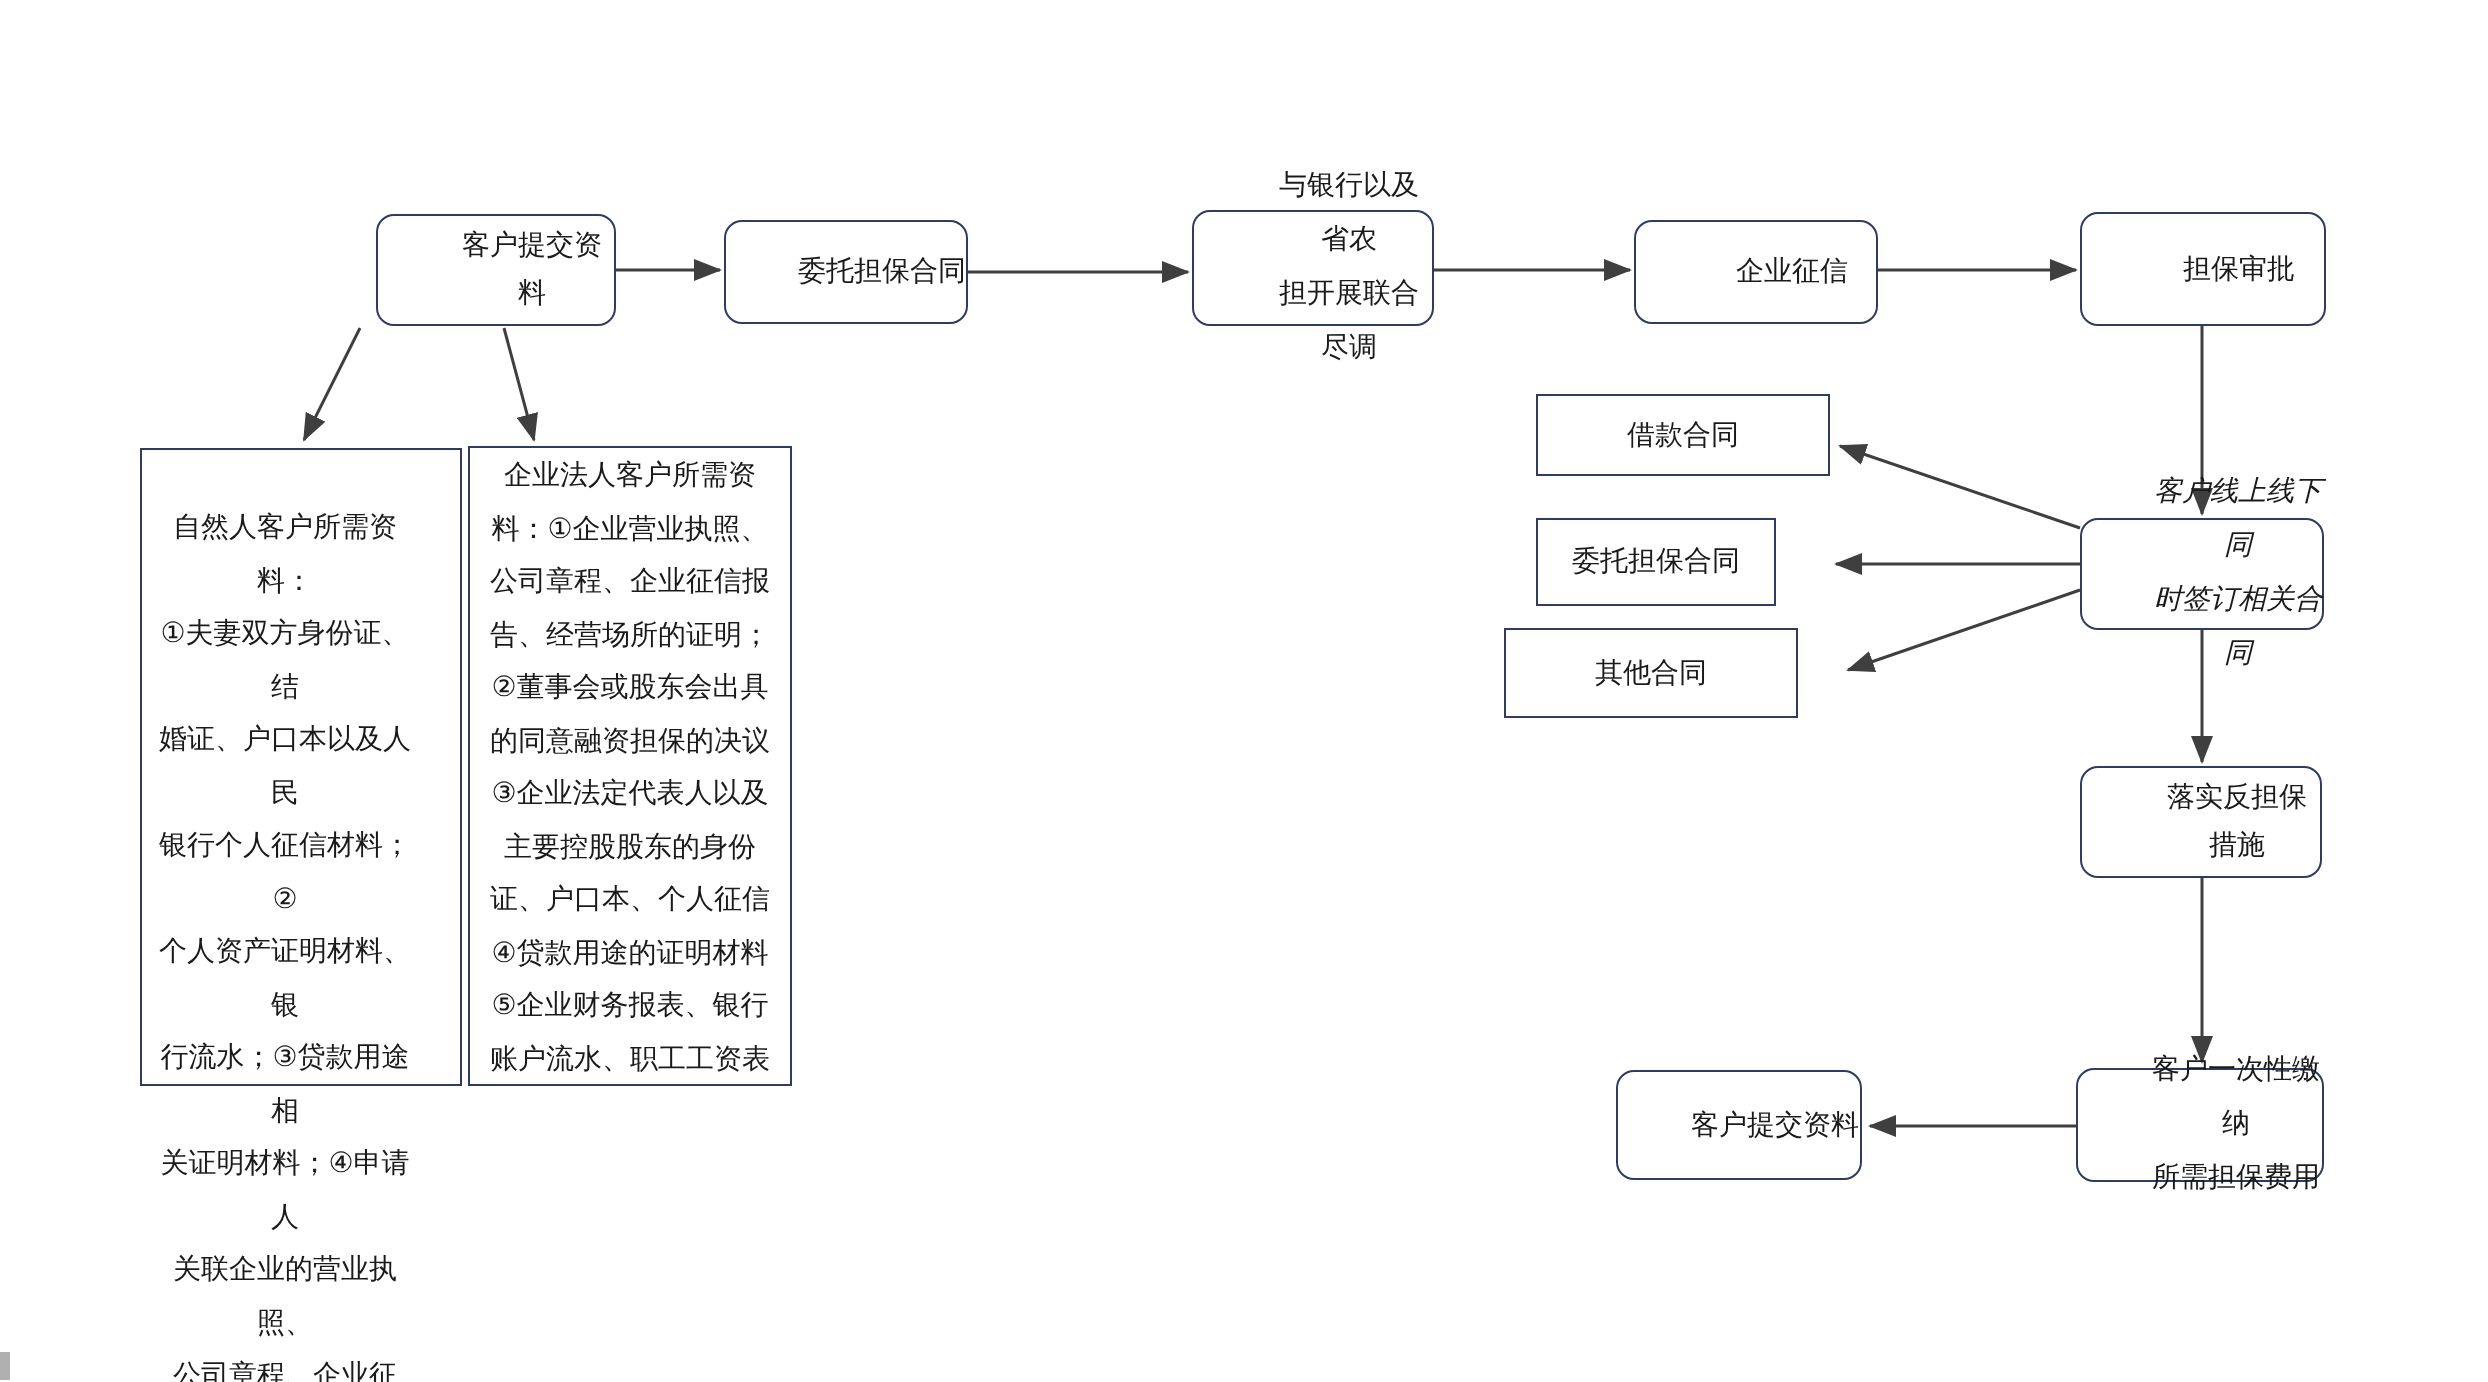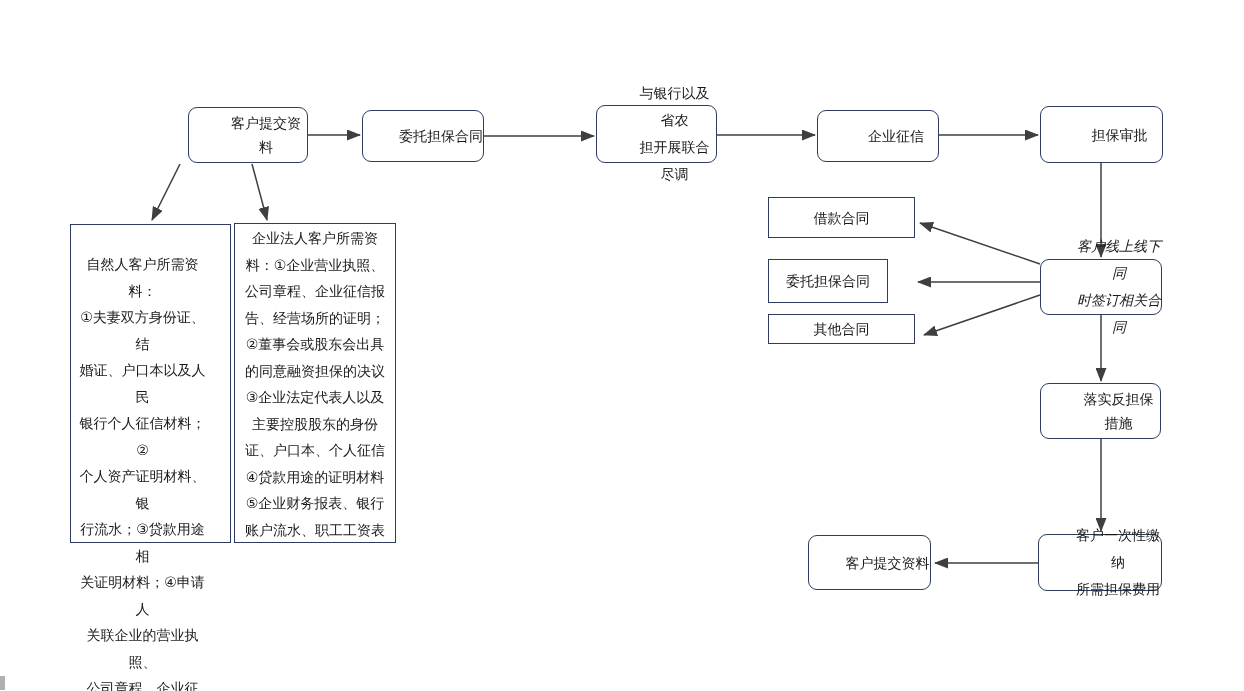--- a/index.html
+++ b/index.html
@@ -76,21 +76,21 @@
 担开展联合尽调</div>
 
   <div class="node rounded" style="left:817px;top:110px;width:122px;height:52px;">企业征信</div>
 
   <div class="node rounded" style="left:1040px;top:106px;width:123px;height:57px;">担保审批</div>
 
   <div class="node rect" style="left:768px;top:197px;width:147px;height:41px;">借款合同</div>
 
   <div class="node rect" style="left:768px;top:259px;width:120px;height:44px;">委托担保合同</div>
 
-  <div class="node rect" style="left:768px;top:314px;width:147px;height:30px;">其他合同</div>
+  <div class="node rect" style="left:752px;top:314px;width:147px;height:45px;">其他合同</div>
 
   <div class="node rounded" style="left:1040px;top:259px;width:122px;height:56px;line-height:27px;font-style:italic;">客户线上线下同
 时签订相关合同</div>
 
   <div class="node rounded" style="left:1038px;top:534px;width:124px;height:57px;line-height:27px;">客户一次性缴纳
 所需担保费用</div>
 
   <div class="node rounded" style="left:1040px;top:383px;width:121px;height:56px;">落实反担保措施</div>
 
   <div class="node rounded" style="left:808px;top:535px;width:123px;height:55px;">客户提交资料</div>

